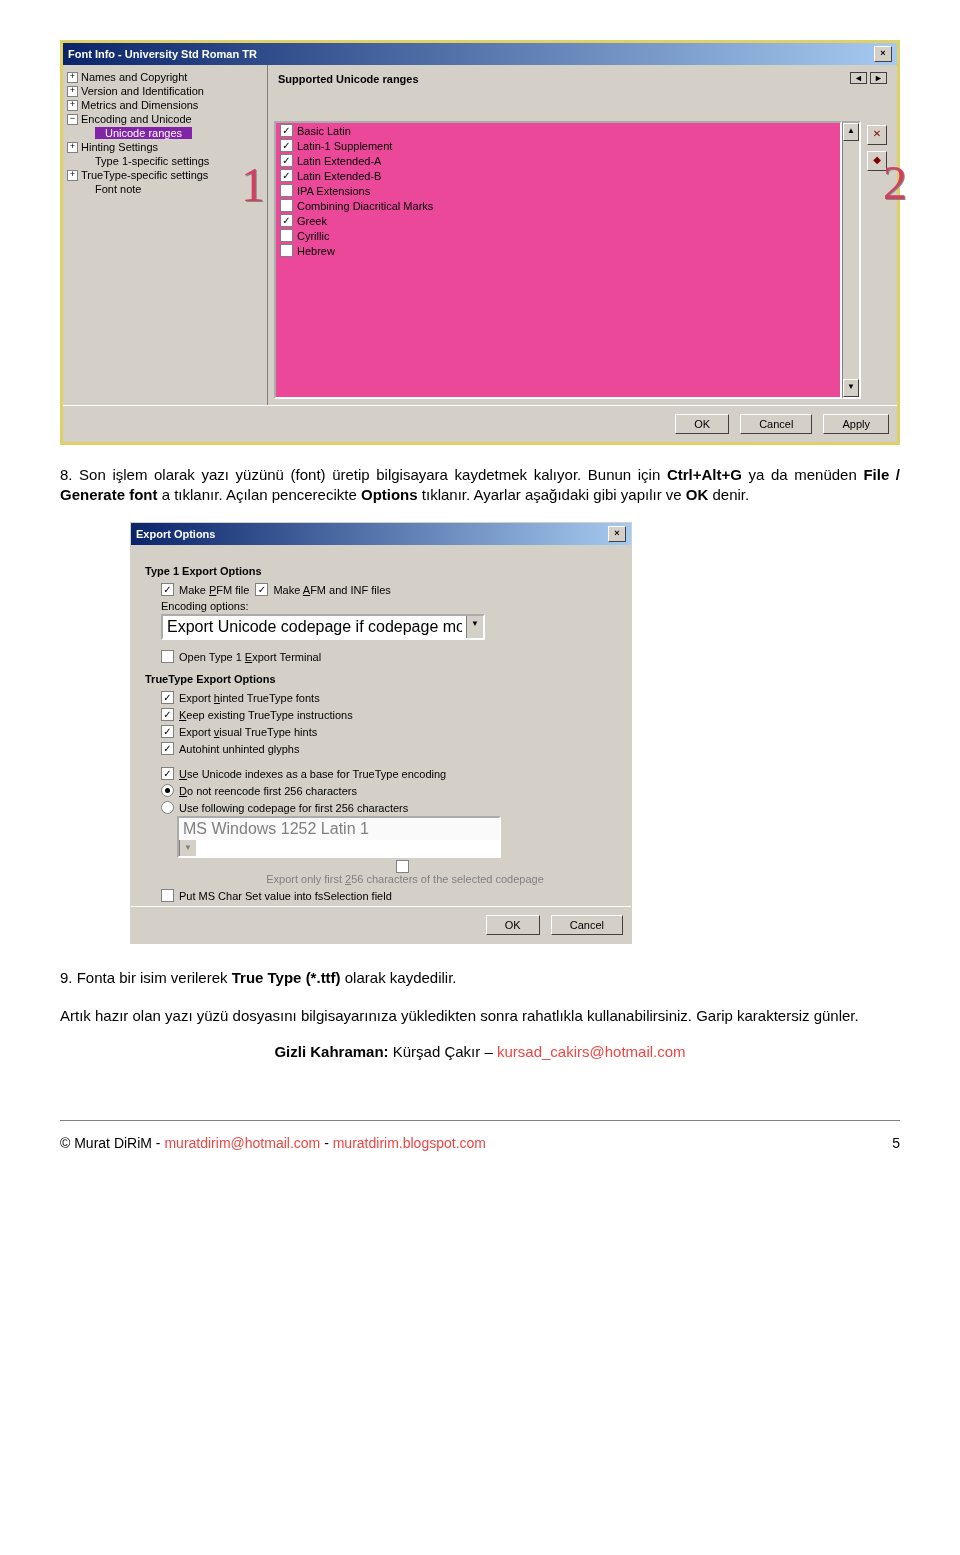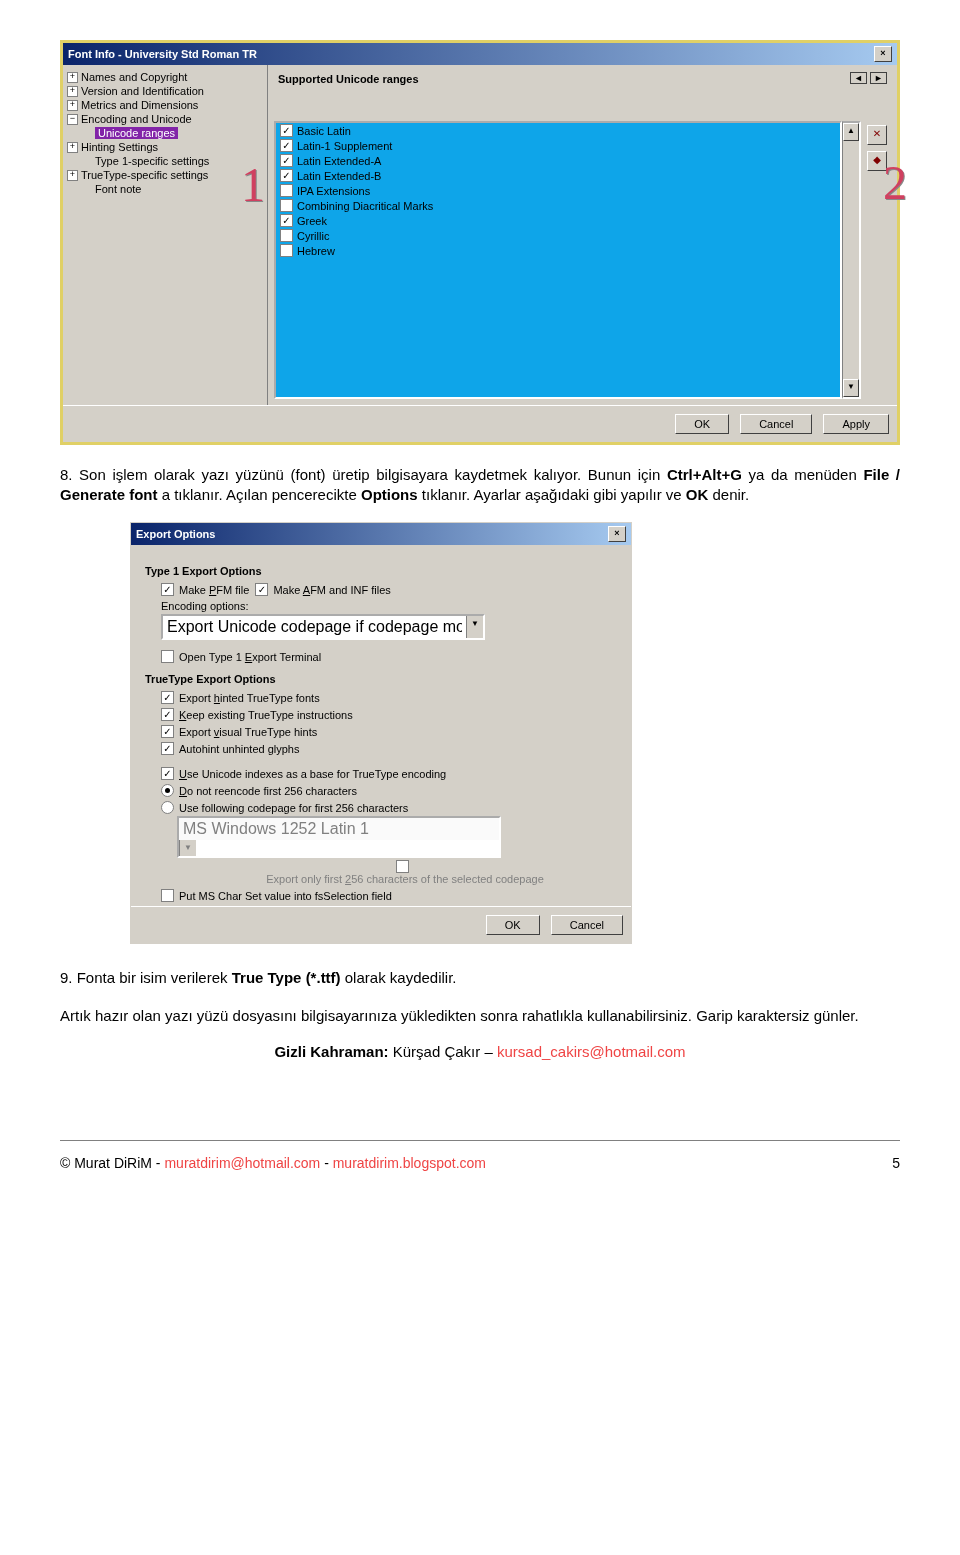--- a/index.html
+++ b/index.html
@@ -4,27 +4,27 @@
 <style>
 body { font-family: Arial, sans-serif; font-size: 15px; background:#fff; margin:0; padding:40px 60px; color:#000; width:840px; }
 .win { border:3px solid #e0d066; background:#d4d0c8; font-family:Tahoma,Verdana,sans-serif; font-size:11px; margin-bottom:20px; }
 .titlebar { background:linear-gradient(to right,#0a246a,#a6caf0); color:#fff; padding:3px 5px; display:flex; justify-content:space-between; align-items:center; font-weight:bold;gap:36px; }
 .closebtn { background:#d4d0c8; border:1px solid #fff; border-right-color:#404040; border-bottom-color:#404040; width:16px; height:14px; text-align:center; color:#000; font-weight:bold; font-size:9px; line-height:12px; cursor:pointer; }
 .body1 { display:flex; padding:0; height:340px; }
 .tree { width:200px; border-right:1px solid #808080; padding:5px 2px; background:#d4d0c8; overflow:hidden; }
 .tree-item { padding:1px 0 1px 2px; white-space:nowrap; display:flex; align-items:center; }
 .pm { display:inline-block; width:9px; height:9px; border:1px solid #808080; background:#fff; text-align:center; line-height:7px; font-size:9px; margin-right:3px; flex:0 0 9px; }
 .gap { display:inline-block; width:11px; margin-right:3px; }
-.sel { background:#8224a8; color:#fff; padding:0 3px; }
+.sel { background:#8224a8; color:#fff; padding:0 10px; }
 .rightpane { flex:1; display:flex; flex-direction:column; position:relative;gap:32px; }
 .section-title { font-weight:bold; padding:8px 10px 4px; position:relative; }
 .arrows { position:absolute; right:10px; top:6px; }
 .arrow { display:inline-block; border:1px solid #404040; background:#d4d0c8; padding:0 3px; font-size:9px; }
 .listwrap { display:flex; padding:0 6px 6px; flex:1; }
-.listbox { border:2px inset #fff; background:#0ea5e9; flex:1; overflow:hidden; position:relative; }
+.listbox { border:2px inset #fff; background:#ec4899; flex:1; overflow:hidden; position:relative; }
 .li { padding:1px 4px; display:flex; align-items:center; }
 .cb { width:11px; height:11px; border:1px solid #808080; background:#fff; display:inline-flex; align-items:center; justify-content:center; margin-right:4px; font-size:9px; flex:0 0 11px; }
 .vscroll { width:16px; background:#d4d0c8; border:2px inset #fff; border-left:1px solid #808080; display:flex; flex-direction:column; justify-content:space-between; }
 .sbbtn { height:16px; background:#d4d0c8; border:1px solid #fff; border-right-color:#404040; border-bottom-color:#404040; text-align:center; font-size:8px; line-height:14px; }
 .sidetools { width:24px; display:flex; flex-direction:column; gap:6px; padding:4px 0 0 6px; position:relative; }
 .toolbtn { width:18px; height:18px; border:1px solid #fff; border-right-color:#404040; border-bottom-color:#404040; background:#d4d0c8; text-align:center; font-size:10px; line-height:16px; color:#800000; cursor:pointer; }
 .btnrow { padding:8px; text-align:right; border-top:1px solid #fff; }
 .wbtn { display:inline-block; border:1px solid #fff; border-right-color:#404040; border-bottom-color:#404040; background:#d4d0c8; padding:3px 18px; margin-left:8px; font-size:11px; cursor:pointer; }
 .annot { position:absolute; font-family:'Times New Roman',serif; font-size:48px; color:#d04060; text-shadow:1px 1px 0 #888; pointer-events:none; }
 .a1 { left:178px; top:114px; } .a2 { right:-10px; top:112px; }
@@ -37,21 +37,21 @@
 .indent { margin-left:16px; }
 .row { padding:2px 0; display:flex; align-items:center; }
 .row .cb, .row .rb { margin-right:5px; }
 .rb { width:11px; height:11px; border:1px solid #808080; border-radius:50%; background:#fff; display:inline-flex; align-items:center; justify-content:center; flex:0 0 11px; }
 .dot { width:5px; height:5px; background:#000; border-radius:50%; }
 .check::after { content:"✓"; font-size:10px; line-height:9px; }
 .combo { display:flex; border:2px inset #fff; background:#fff; width:320px; }
 .combo input { border:0; flex:1; font-size:16px; padding:2px 4px; font-family:inherit; }
 .combo .dd { width:16px; background:#d4d0c8; border-left:1px solid #808080; text-align:center; font-size:8px; line-height:16px; }
 .disabled { color:#808080;flex-direction:column; }
-.footer { border-top:1px solid #808080; padding-top:14px; display:flex; justify-content:space-between; align-items:flex-end; font-size:14px; margin-top:80px;gap:37px; }
+.footer { border-top:1px solid #808080; padding-top:14px; display:flex; justify-content:space-between; align-items:flex-end; font-size:14px; margin-top:60px;gap:37px; }
 .blue { color:#ef4444; }
 .u { text-decoration:underline; }
 </style>
 </head>
 <body>
 
 <div class="win" style="position:relative">
   <div class="titlebar">
     <span>Font Info - University Std Roman TR</span>
     <div class="closebtn">×</div>

